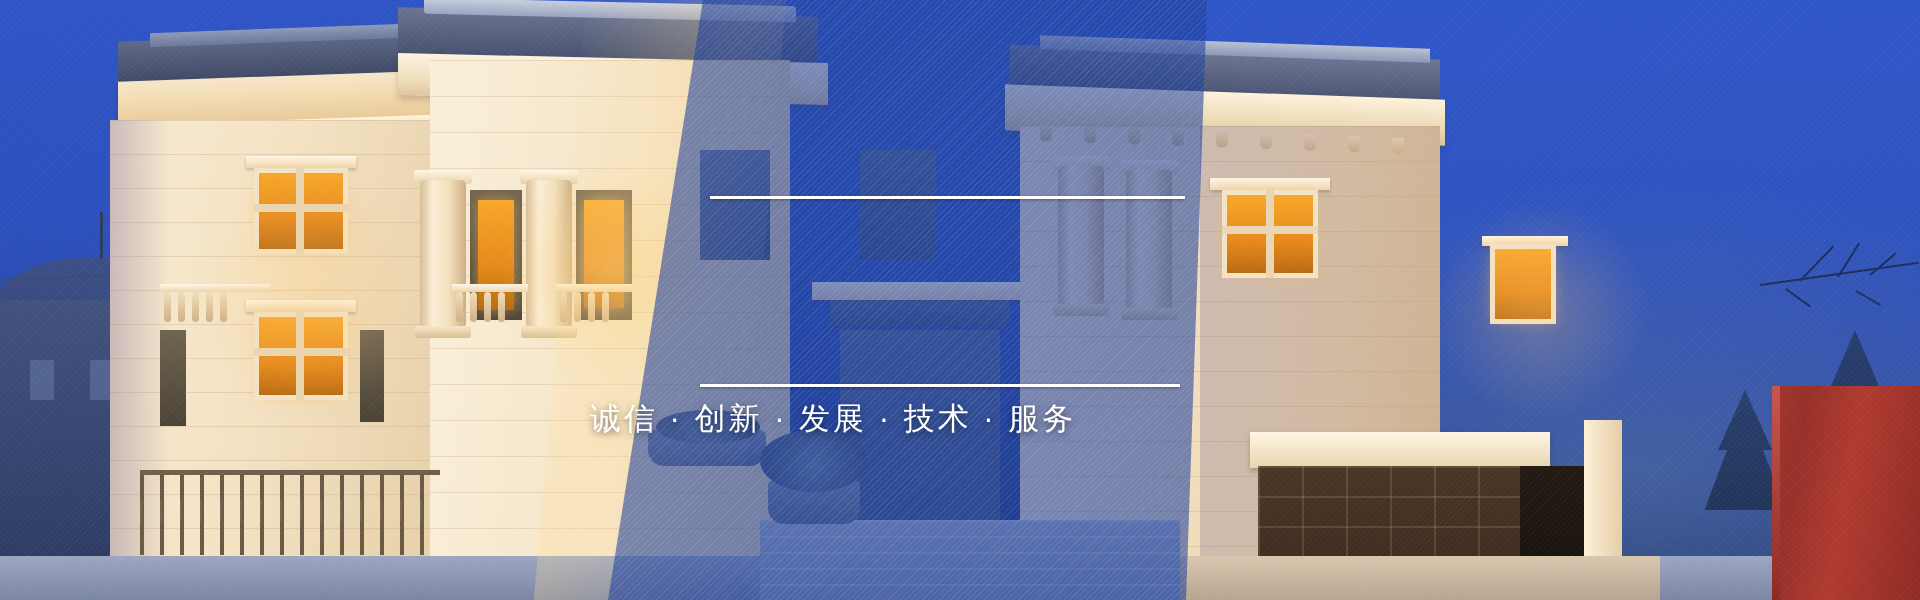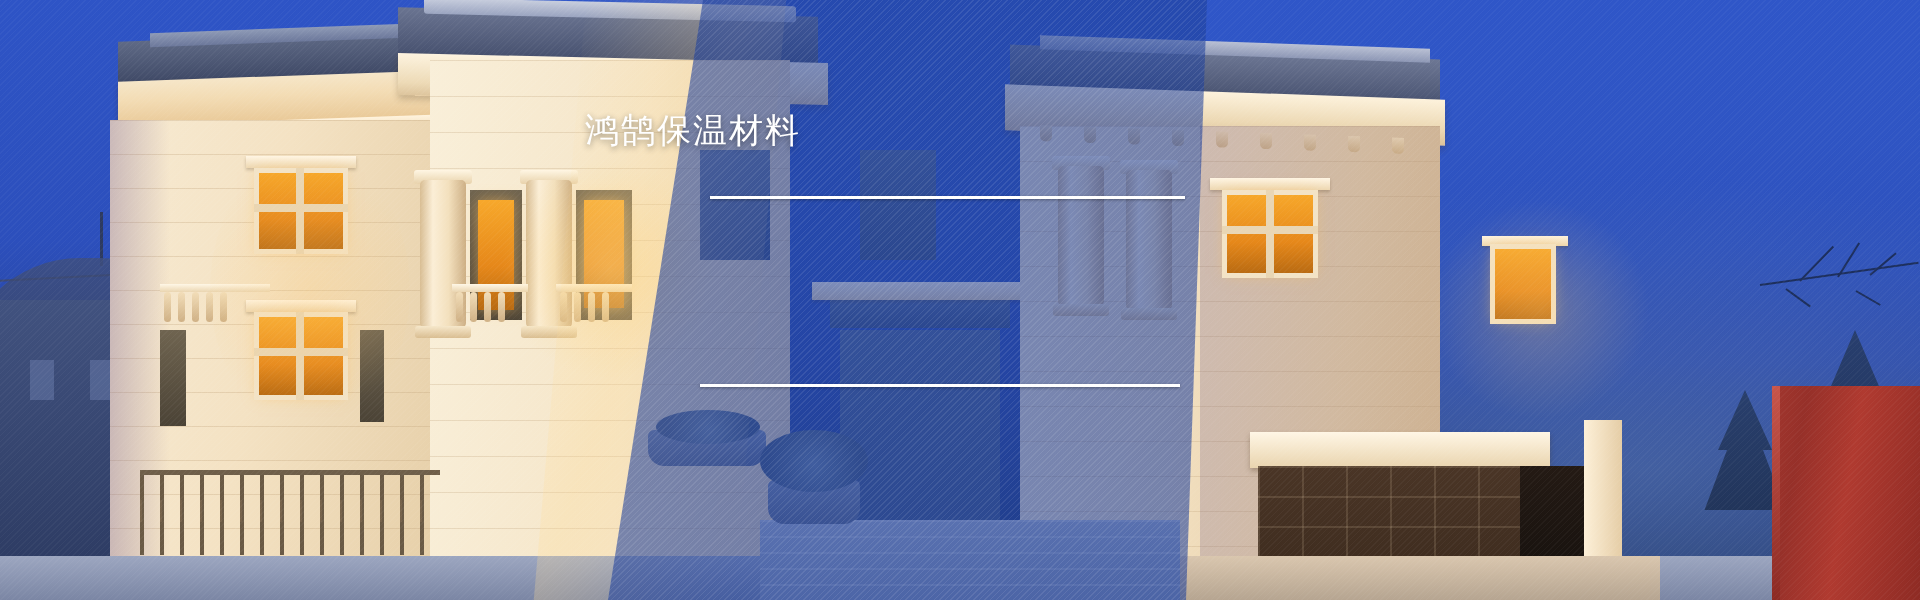--- a/index.html
+++ b/index.html
@@ -550,18 +550,18 @@
   <div class="light-beam"></div>
   <div class="glow" style="left:500px;top:160px;width:220px;height:220px;background:radial-gradient(circle, rgba(255,210,120,.40), rgba(255,210,120,0) 70%);"></div>
   <div class="glow" style="left:210px;top:150px;width:200px;height:280px;background:radial-gradient(circle, rgba(255,200,110,.24), rgba(255,200,110,0) 70%);"></div>
   <div class="glow" style="left:1430px;top:200px;width:220px;height:220px;background:radial-gradient(circle, rgba(255,205,120,.26), rgba(255,205,120,0) 70%);"></div>
 
   <div class="overlay"></div>
   <div class="overlay-hatch"></div>
   <div class="screen-hatch"></div>
 
   <div class="copy">
-    <div class="brand">鸿鹄保温材料</div>
     <div class="rule rule-top"></div>
     <div class="rule rule-bot"></div>
+    <div class="tagline">诚信 · 创新 · 发展 · 技术 · 服务</div>
   </div>
 
 </div>
 
 </body></html>

